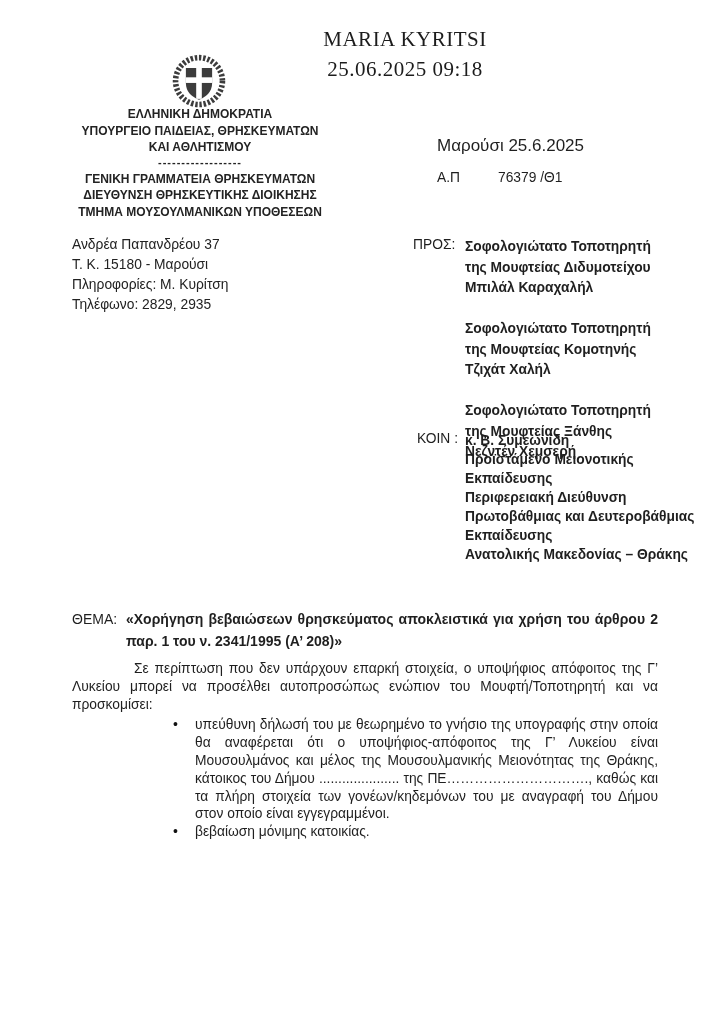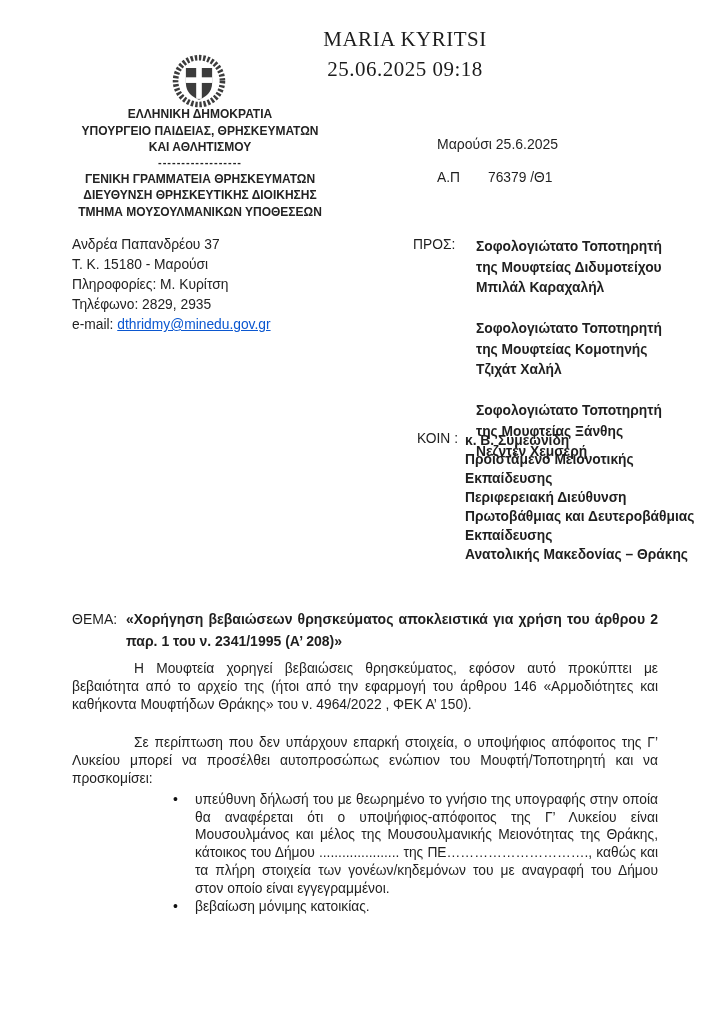--- a/index.html
+++ b/index.html
@@ -21,28 +21,28 @@
     font-weight:bold; font-size:12px; line-height:16.5px; color:#232323;
   }
   .org-divider { font-weight:bold; font-size:11px; line-height:13px; letter-spacing:1px; }
   .org-dept { margin-top:2px; }
   
   .contact-block {
     position:absolute; left:72px; top:235px; font-size:13.8px; line-height:20px; color:#222;
   }
   .email-link { color:#0b57d0; text-decoration:underline; cursor:pointer; }
   
-  .place-date { position:absolute; left:437px; top:136px; font-size:14px; }
-  .protocol   { position:absolute; left:437px; top:170px; font-size:13.8px; display:flex; gap:28px; }
+  .place-date { position:absolute; left:437px; top:136px; font-size:17px; }
+  .protocol   { position:absolute; left:437px; top:170px; font-size:13.8px; display:flex; gap:38px; }
   
   .to-block { position:absolute; left:413px; top:237px; font-size:13.8px; }
   .to-label { position:absolute; left:0; top:0; font-weight:normal; }
   .to-groups { margin-left:52px; }
   .to-group { margin-bottom:20.5px; font-weight:bold; line-height:20.5px; }
-  .to-group div { white-space:nowrap;margin-left:11px; }
+  .to-group div { white-space:nowrap; }
   .cc-block { position:absolute; left:413px; top:431px; font-size:13.8px; }
   .cc-label { position:absolute; left:4px; top:0; }
   .cc-lines { margin-left:52px; font-weight:bold; line-height:19px; }
   .cc-lines div { white-space:nowrap; }
   .cc-note { margin-left:64px; margin-top:16px; font-weight:normal; }
   
   .subject {
     position:absolute; left:72px; top:609px; width:586px; display:flex; font-size:14px; line-height:21.5px;
   }
   .subject-label { flex:0 0 54px; }
@@ -89,21 +89,20 @@
       <div>ΔΙΕΥΘΥΝΣΗ ΘΡΗΣΚΕΥΤΙΚΗΣ ΔΙΟΙΚΗΣΗΣ</div>
       <div>ΤΜΗΜΑ ΜΟΥΣΟΥΛΜΑΝΙΚΩΝ ΥΠΟΘΕΣΕΩΝ</div>
     </div>
   </div>
 
   <div class="contact-block">
     <div>Ανδρέα Παπανδρέου 37</div>
     <div>Τ. Κ. 15180 - Μαρούσι</div>
     <div>Πληροφορίες: Μ. Κυρίτση</div>
     <div>Τηλέφωνο: 2829, 2935</div>
-    <div><span>e-mail: </span><span class="email-link">dthridmy@minedu.gov.gr</span></div>
   </div>
 
   <div class="place-date">Μαρούσι 25.6.2025</div>
   <div class="protocol">
     <span>Α.Π</span>
     <span>76379 /Θ1</span>
   </div>
 
   <div class="to-block">
     <span class="to-label">ΠΡΟΣ:</span>
@@ -138,21 +137,20 @@
       <div>Ανατολικής Μακεδονίας – Θράκης</div>
     </div>
   </div>
 
   <div class="subject">
     <span class="subject-label">ΘΕΜΑ:</span>
     <span class="subject-text">«Χορήγηση βεβαιώσεων θρησκεύματος αποκλειστικά για χρήση του άρθρου 2 παρ. 1 του ν. 2341/1995 (Α’ 208)»</span>
   </div>
 
   <div class="body-block">
-    <p class="p1">Η Μουφτεία χορηγεί βεβαιώσεις θρησκεύματος, εφόσον αυτό προκύπτει με βεβαιότητα από το αρχείο της (ήτοι από την εφαρμογή του άρθρου 146 «Αρμοδιότητες και καθήκοντα Μουφτήδων Θράκης» του ν. 4964/2022 , ΦΕΚ Α’ 150).</p>
     <p class="p2">Σε περίπτωση που δεν υπάρχουν επαρκή στοιχεία, ο υποψήφιος απόφοιτος της Γ’ Λυκείου μπορεί να προσέλθει αυτοπροσώπως ενώπιον του Μουφτή/Τοποτηρητή και να προσκομίσει:</p>
     <ul class="bullets">
       <li>υπεύθυνη δήλωσή του με θεωρημένο το γνήσιο της υπογραφής στην οποία θα αναφέρεται ότι ο υποψήφιος-απόφοιτος της Γ’ Λυκείου είναι Μουσουλμάνος και μέλος της Μουσουλμανικής Μειονότητας της Θράκης, κάτοικος του Δήμου ..................... της ΠΕ…………………………., καθώς και τα πλήρη στοιχεία των γονέων/κηδεμόνων του με αναγραφή του Δήμου στον οποίο είναι εγγεγραμμένοι.</li>
       <li>βεβαίωση μόνιμης κατοικίας.</li>
     </ul>
   </div>
 
 </div>
 
 </body></html>

